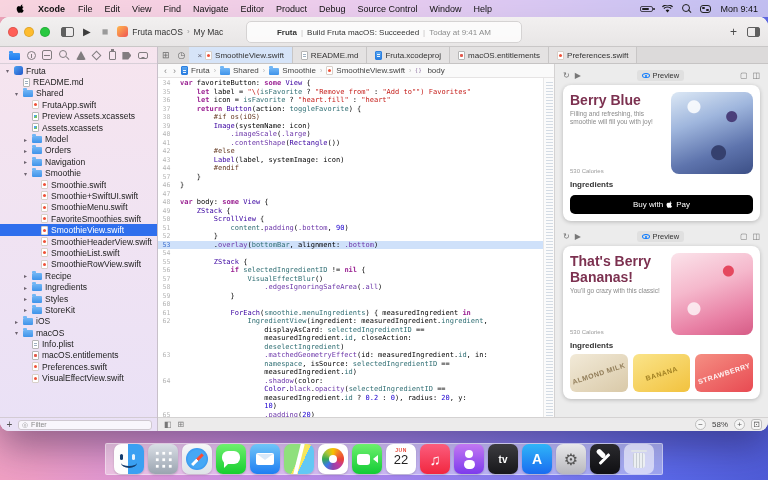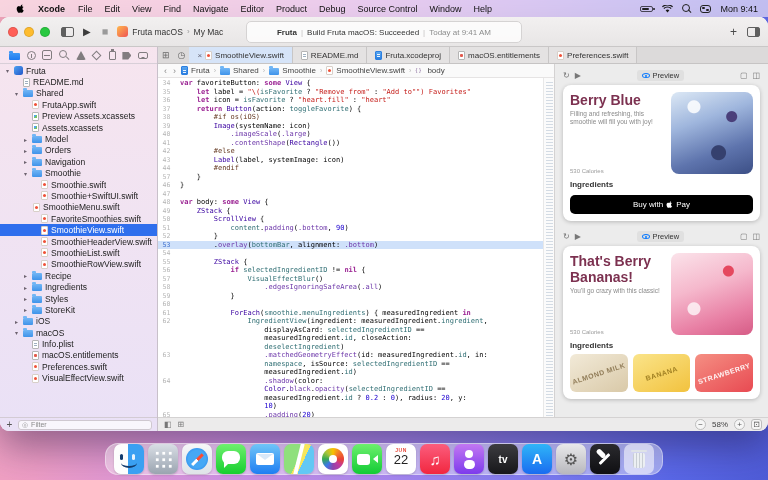--- a/index.html
+++ b/index.html
@@ -167,21 +167,21 @@
 .thumb-strawberry{background:linear-gradient(150deg,#f58f83,#e84a52)} .thumb-strawberry span{color:#fff}
 
 .bottombar{height:14px;flex:none;background:#ecebeb;border-top:1px solid #d4d2d2;display:flex;align-items:center;gap:6px;padding:0 6px;font-size:8px;color:#555}
 .bb-icon{font-size:8px;color:#777}
 .bb-spacer{flex:1}
 .zoom-btn{width:11px;height:11px;border:1px solid #bdbdbd;border-radius:50%;display:flex;align-items:center;justify-content:center;font-size:8px;color:#555;background:#f6f6f6;line-height:1}
 .zoom-btn.fit{border-radius:3px}
 .zoom-val{font-size:8px;color:#444}
 
 .dock{position:absolute;left:50%;transform:translateX(-50%);bottom:5px;height:32px;padding:5px 8px;
- background:rgba(255,255,255,.4);border:1px solid rgba(255,255,255,.38);border-radius:13px;z-index:40}
+ background:rgba(255,255,255,.4);border:1px solid rgba(255,255,255,.38);border-radius:2px;z-index:40}
 .dock-items{display:flex;gap:4px;align-items:center;height:100%}
 .dock-icon{width:30px;height:30px;border-radius:7px;position:relative;flex:none;box-shadow:0 1px 2px rgba(0,0,0,.18)}
 .dock-glyph{position:absolute;inset:0;display:flex;align-items:center;justify-content:center;color:#fff;font-weight:600;font-size:11px}
 .di-finder{background:linear-gradient(90deg,#fdfdfd 0 48%,#3aa0f2 48%);overflow:hidden}
 .di-finder::before{content:"";position:absolute;left:6px;top:10px;width:3px;height:6px;background:#123c6e;border-radius:2px;box-shadow:12px 0 0 #e8f4fd}
 .di-finder::after{content:"";position:absolute;left:7px;right:7px;bottom:6px;height:8px;border-bottom:2px solid #123c6e;border-radius:50%}
 .di-launchpad{background:linear-gradient(#d9dee5,#9aa4b0)}
 .di-launchpad::before{content:"";position:absolute;inset:6px;background-image:radial-gradient(circle,#fff 1.5px,transparent 1.8px);background-size:6.5px 6.5px;background-position:0 0}
 .di-safari{background:linear-gradient(#f6f7f8,#dfe3e8)}
 .di-safari::before{content:"";position:absolute;inset:4px;border-radius:50%;background:radial-gradient(circle,#46a8f5 55%,#1c77e8)}
@@ -358,21 +358,21 @@
             <div class="tree-row" style="padding-left: 31px;">
               <span class="chevron"></span>
               <span class="ficon ti-swift"></span>
               <span class="tlabel">Smoothie.swift</span>
             </div>
             <div class="tree-row" style="padding-left: 31px;">
               <span class="chevron"></span>
               <span class="ficon ti-swift"></span>
               <span class="tlabel">Smoothie+SwiftUI.swift</span>
             </div>
-            <div class="tree-row" style="padding-left: 23px;">
+            <div class="tree-row" style="padding-left: 31px;">
               <span class="chevron"></span>
               <span class="ficon ti-swift"></span>
               <span class="tlabel">SmoothieMenu.swift</span>
             </div>
             <div class="tree-row" style="padding-left: 31px;">
               <span class="chevron"></span>
               <span class="ficon ti-swift"></span>
               <span class="tlabel">FavoriteSmoothies.swift</span>
             </div>
             <div class="tree-row selected" style="padding-left: 31px;">

